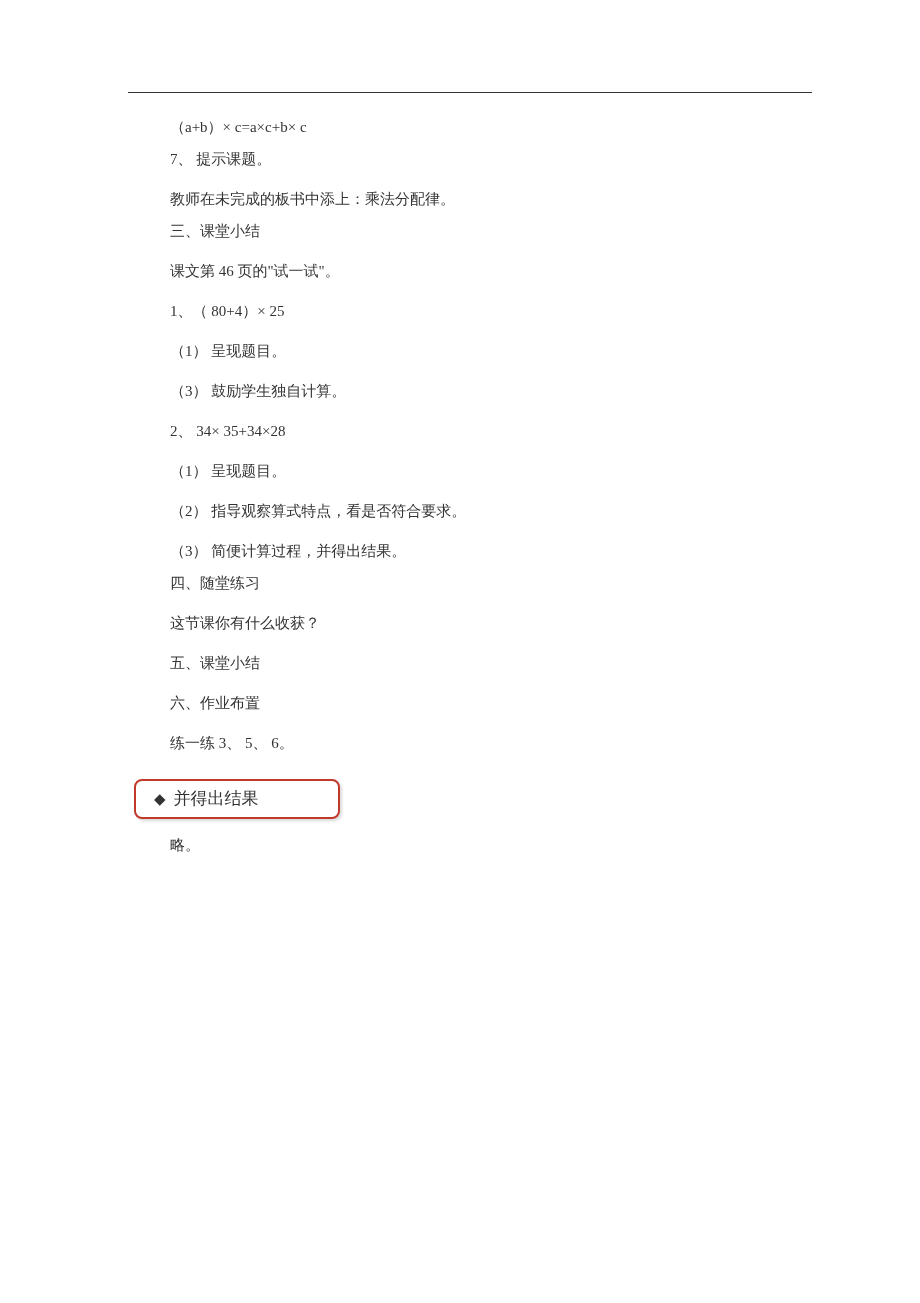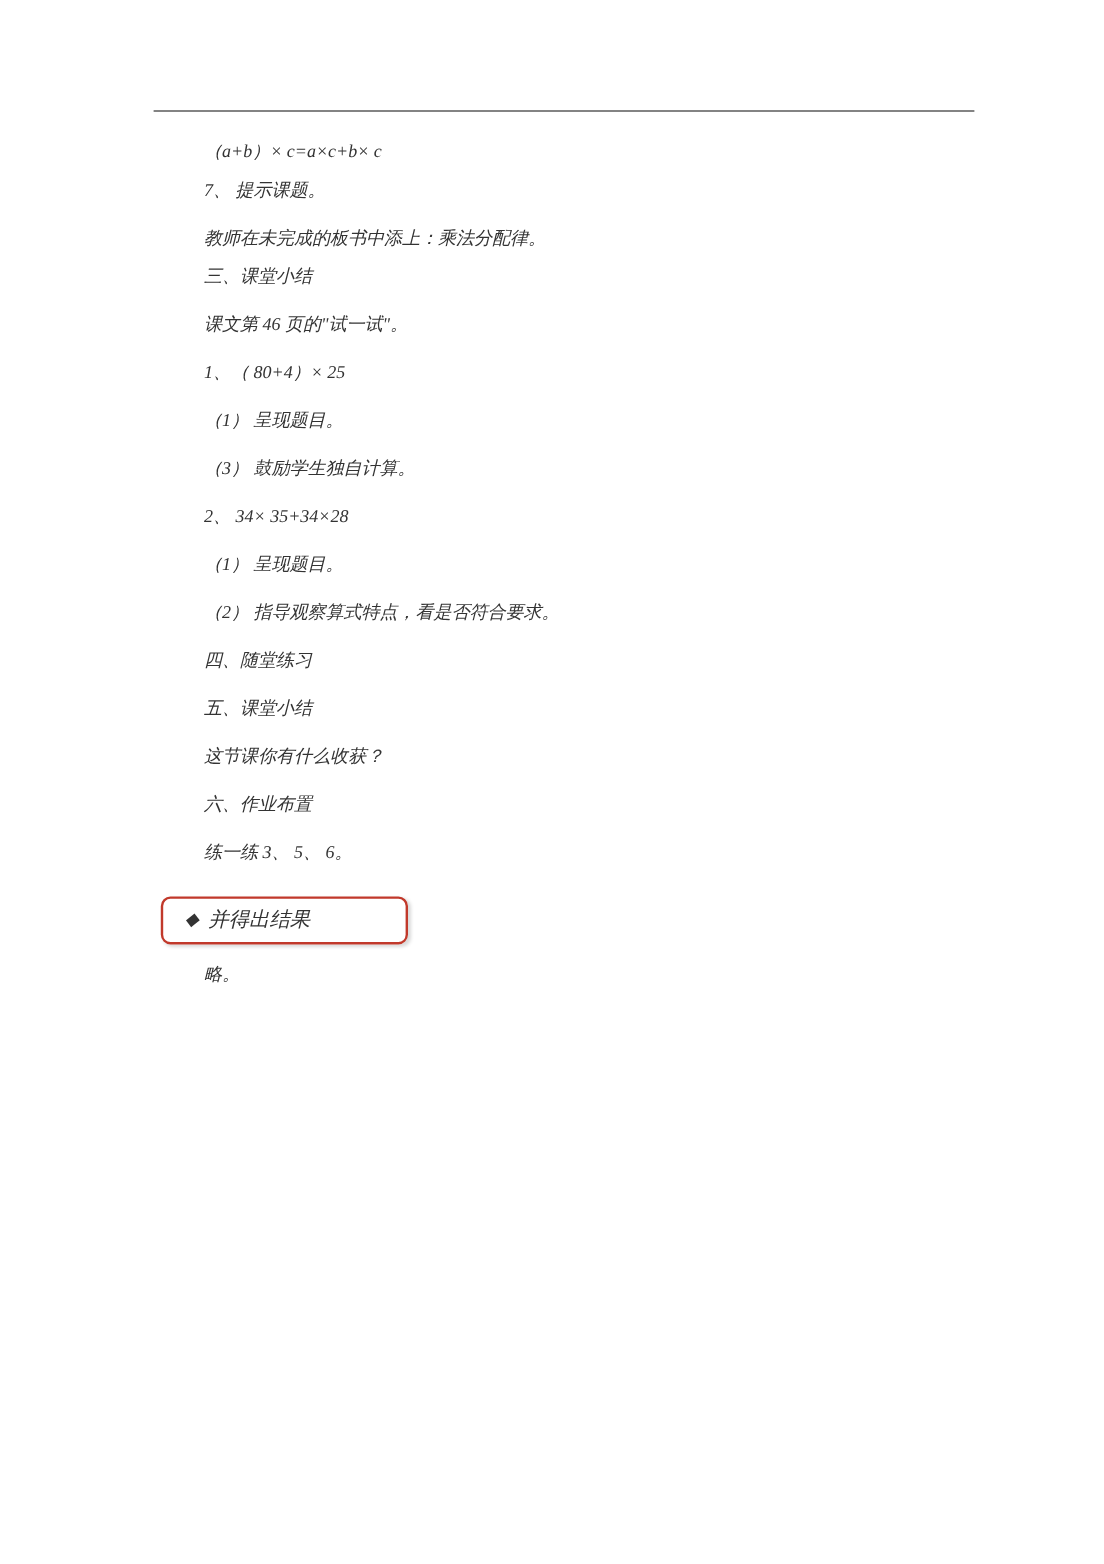--- a/index.html
+++ b/index.html
@@ -1,19 +1,18 @@
 <!DOCTYPE html>
 <html><head>
   <meta charset="utf-8">
   <style>
     * {
       margin: 0;
       padding: 0;
       box-sizing: border-box;
-      font-style: italic;
     }
     body {
       width: 920px;
       height: 1303px;
       background: #ffffff;
       font-family: "SimSun", "Microsoft YaHei", serif;
       position: relative;
     }
     .page-border {
       position: absolute;
@@ -72,23 +71,24 @@
   <div class="line">7、 提示课题。</div>
   <div class="line line-tight">教师在未完成的板书中添上：乘法分配律。</div>
   <div class="line">三、课堂小结</div>
   <div class="line">课文第 46 页的"试一试"。</div>
   <div class="line">1、（ 80+4）× 25</div>
   <div class="line">（1） 呈现题目。</div>
   <div class="line">（3） 鼓励学生独自计算。</div>
   <div class="line">2、 34× 35+34×28</div>
   <div class="line">（1） 呈现题目。</div>
   <div class="line">（2） 指导观察算式特点，看是否符合要求。</div>
+  <div class="line line-tight">（3） 简便计算过程，并得出结果。</div>
   <div class="line">四、随堂练习</div>
+  <div class="line">这节课你有什么收获？</div>
   <div class="line">五、课堂小结</div>
-  <div class="line">这节课你有什么收获？</div>
   <div class="line">六、作业布置</div>
   <div class="line">练一练 3、 5、 6。</div>
 
   <div class="callout-box">
     <span class="diamond">◆</span>
     <span>并得出结果</span>
   </div>
 
   <div class="line indent-sm">略。</div>
 </div>

